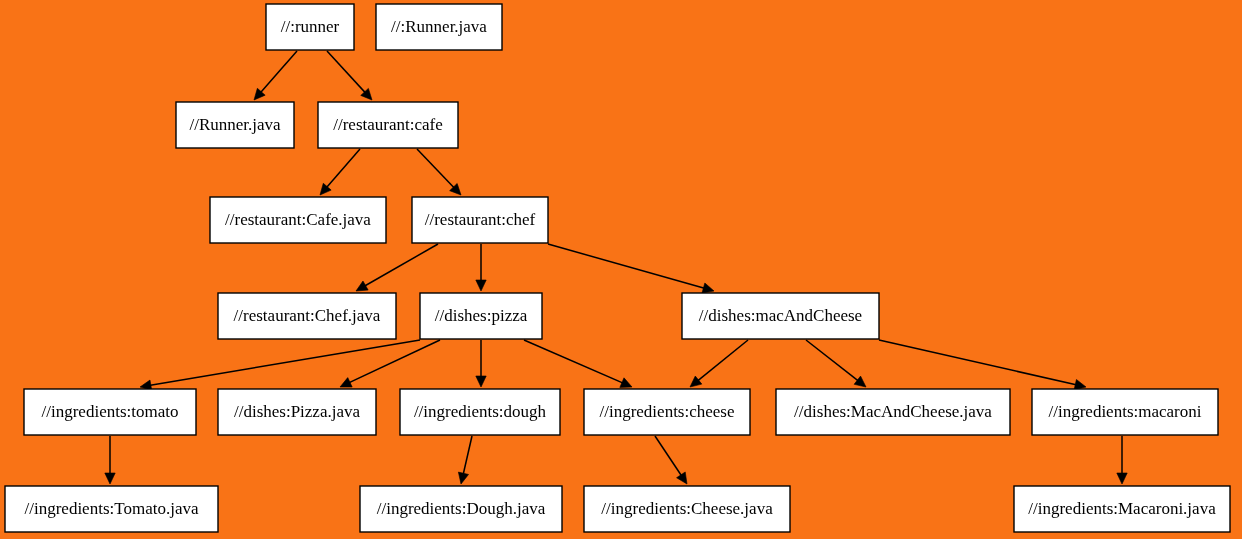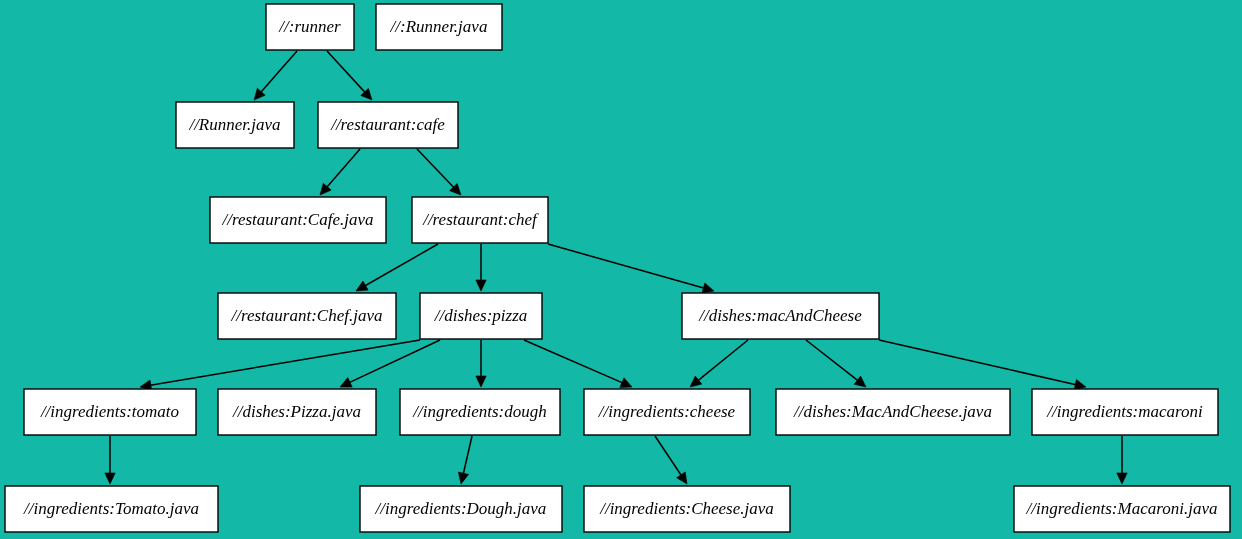--- a/index.html
+++ b/index.html
@@ -4,24 +4,23 @@
 <style>
   html, body {
     margin: 0;
     padding: 0;
     background: #ffffff;
   }
   #graph-canvas {
     position: relative;
     width: 1242px;
     height: 539px;
-    background: #14b8a6;
+    background: #f97316;
     overflow: hidden;
     font-family: "Liberation Serif", "DejaVu Serif", serif;
-    font-style: italic;
   }
   #graph-svg {
     position: absolute;
     top: 0;
     left: 0;
     width: 1242px;
     height: 539px;
   }
   .gv-node-rect {
     fill: #ffffff;

